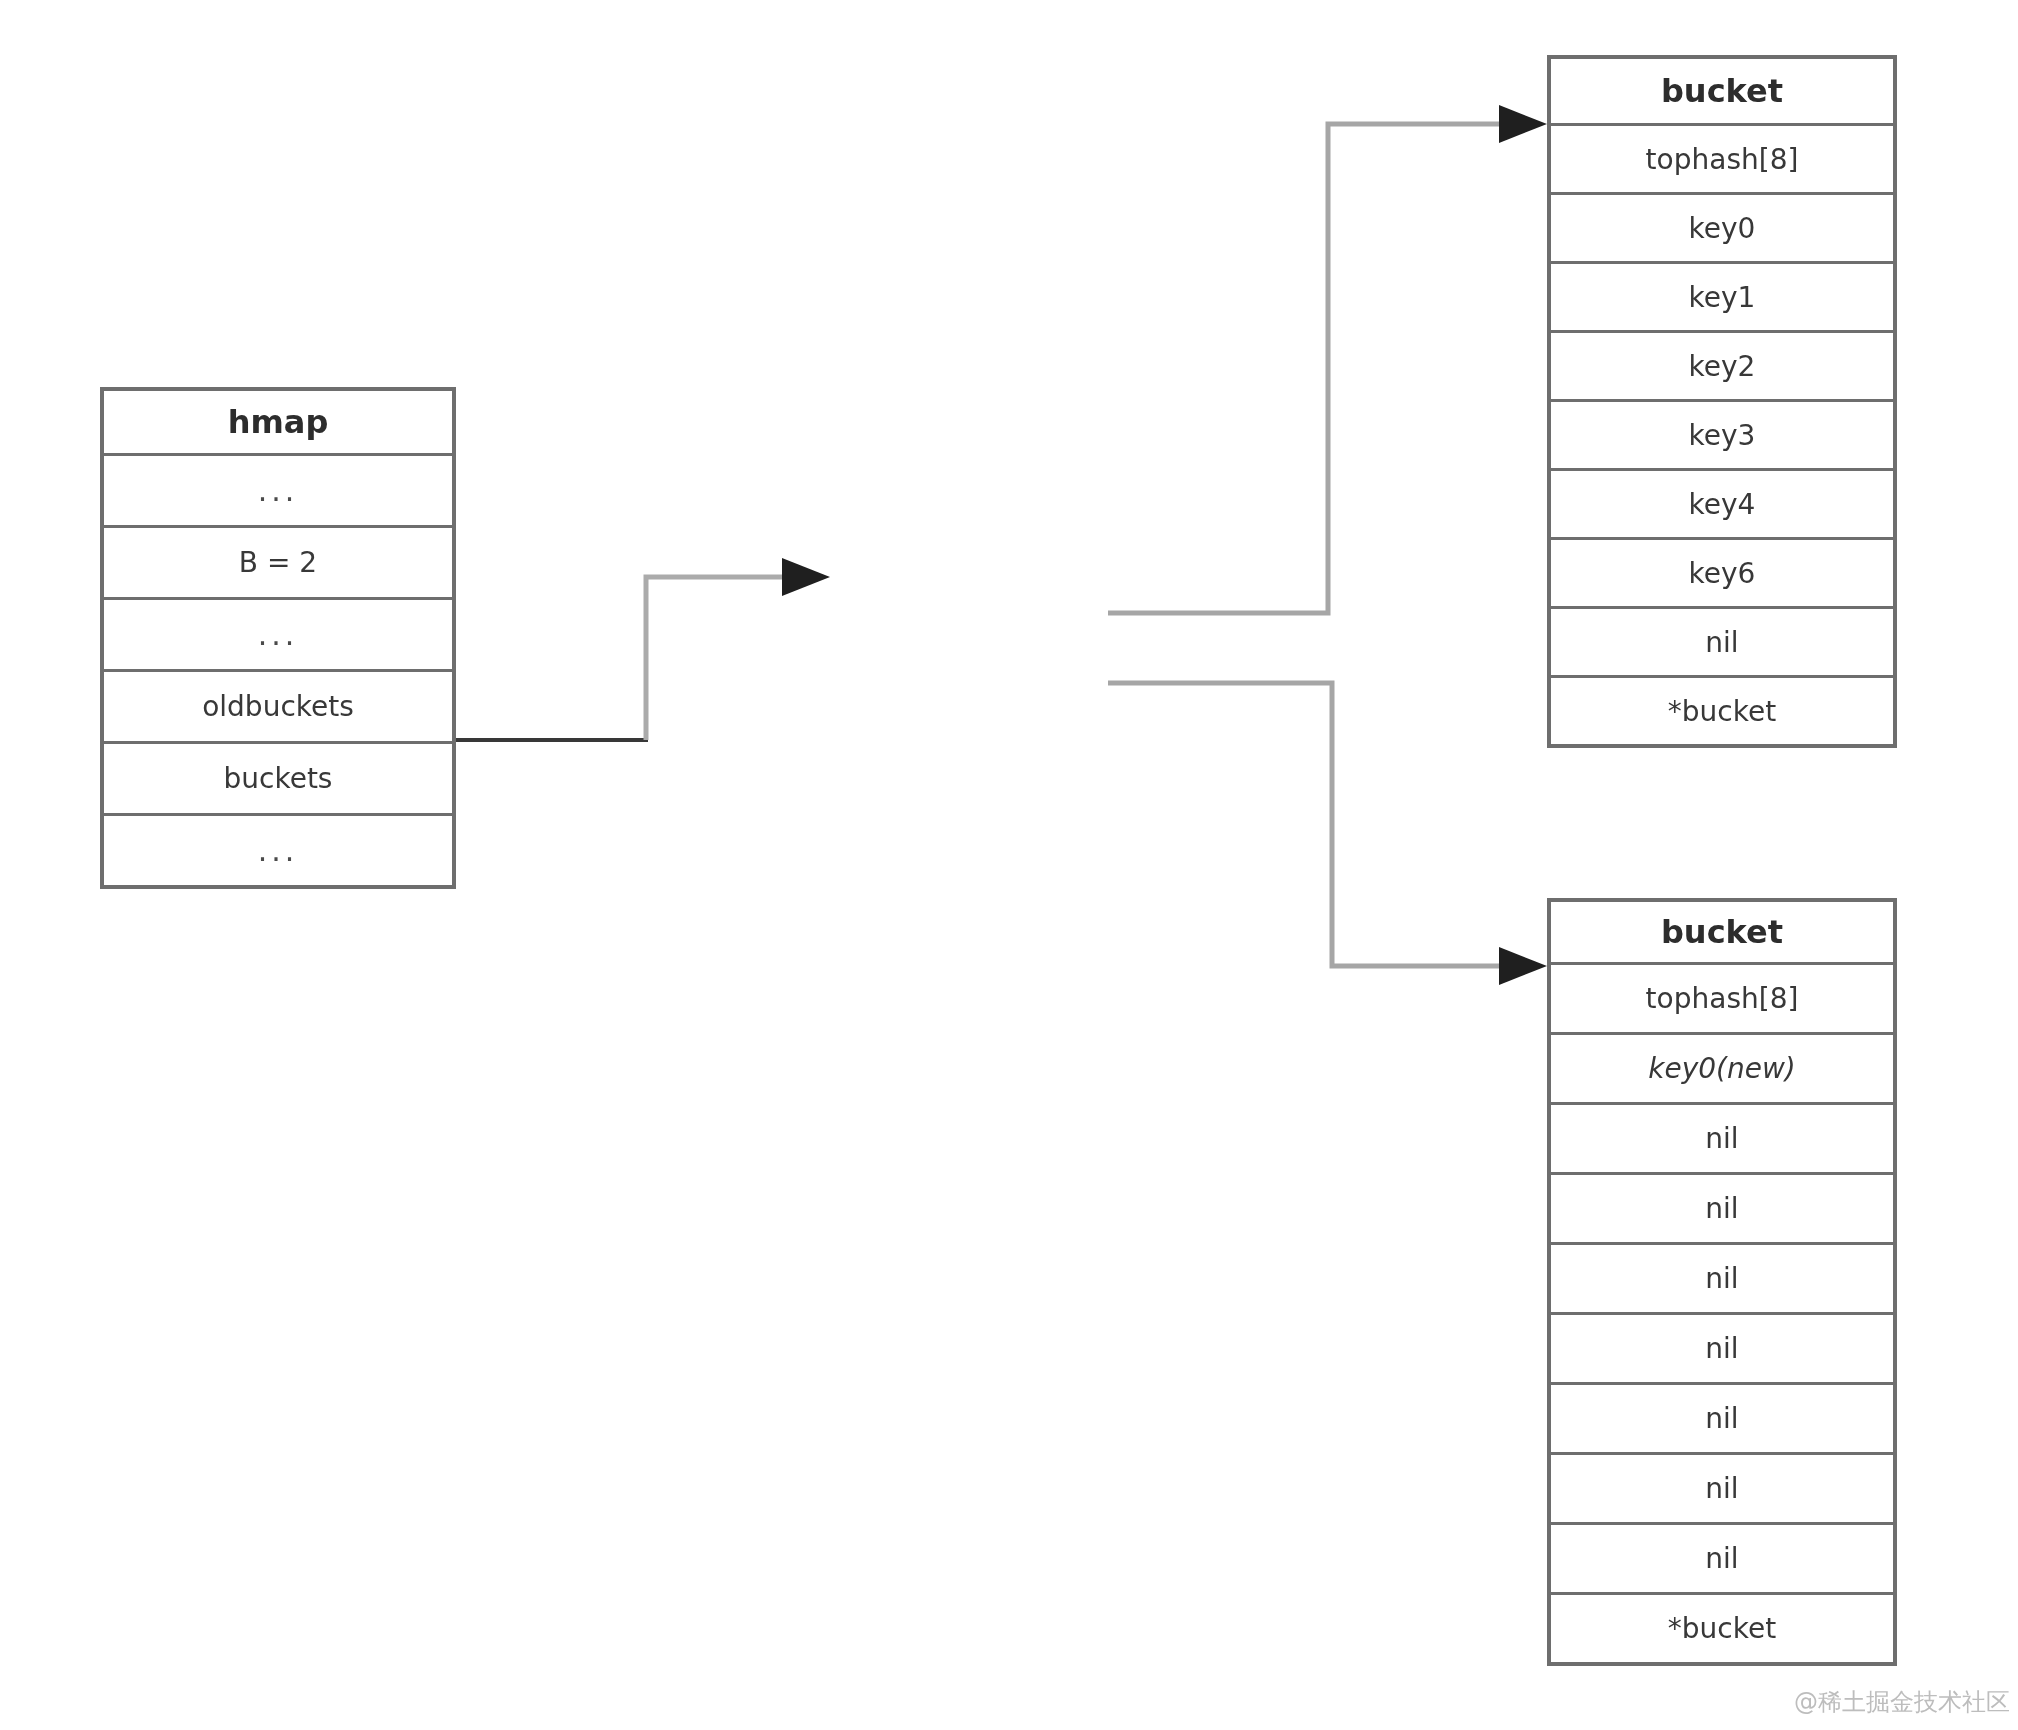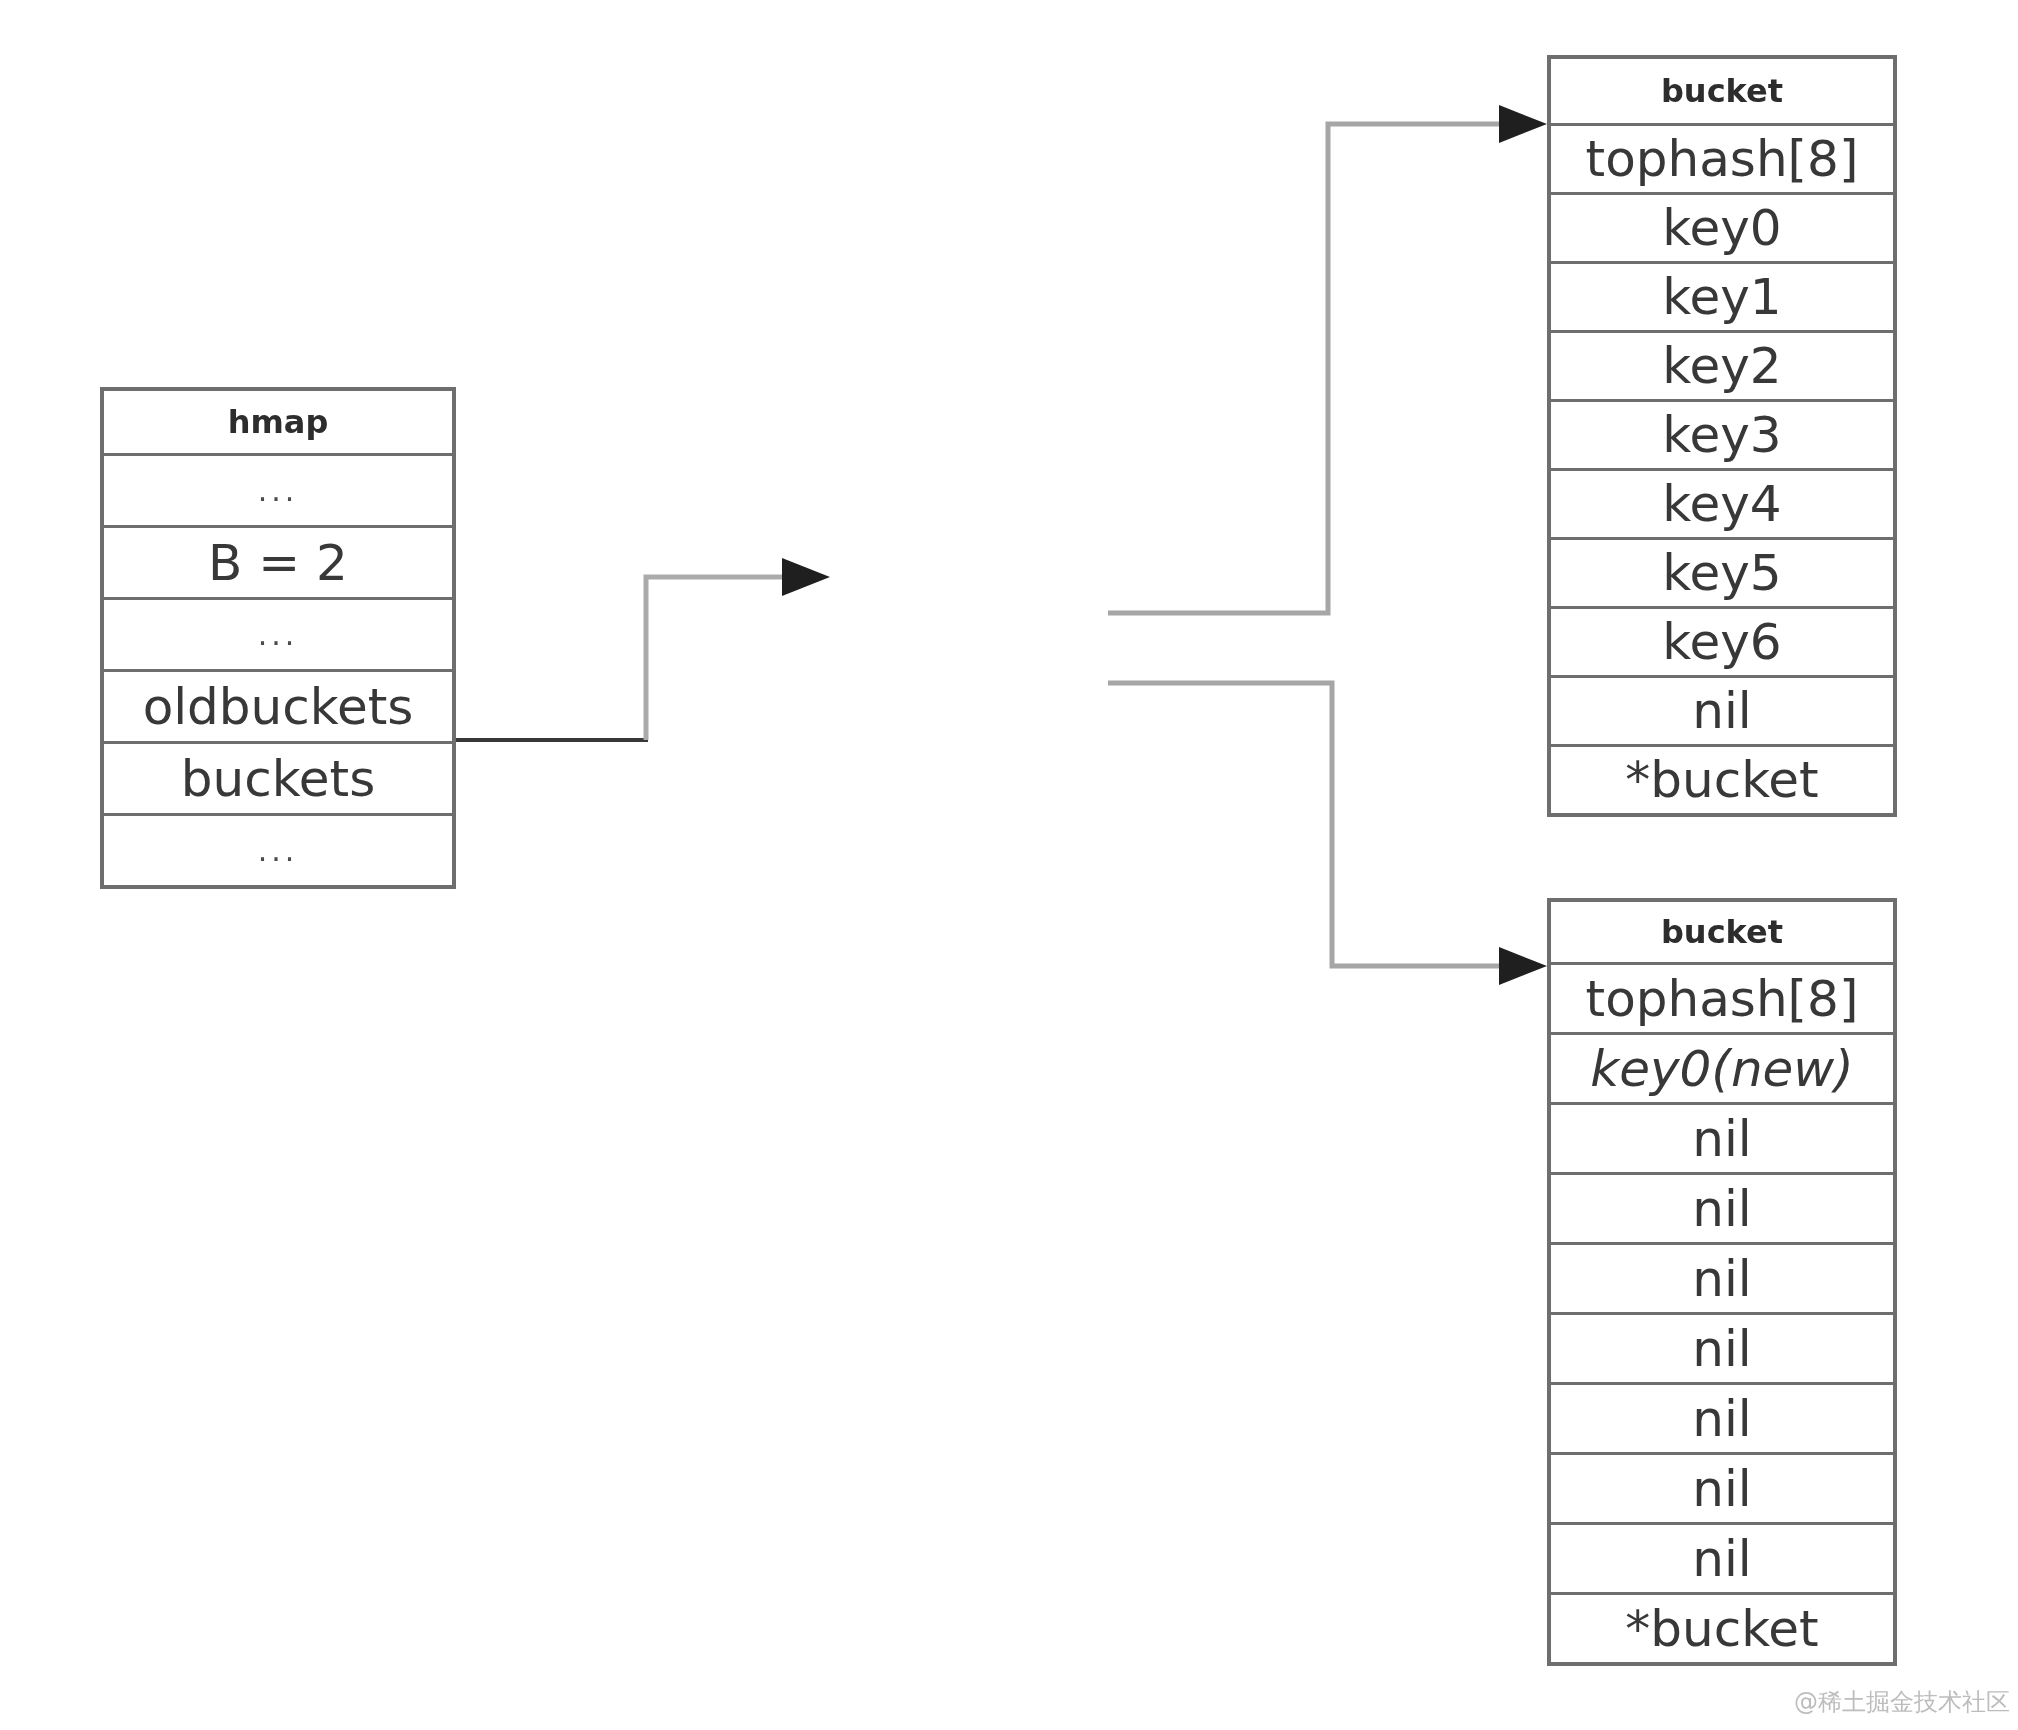--- a/index.html
+++ b/index.html
@@ -14,21 +14,21 @@
     border:4px solid #6e6e6e;
     display:flex;flex-direction:column;
     box-sizing:border-box;
   }
   .tbl>div{
     display:flex;align-items:center;justify-content:center;
     flex:0 0 auto;box-sizing:border-box;
   }
   .tbl>div+div{border-top:3px solid #6e6e6e;}
   .hdr{font-weight:bold;font-size:32px;color:#2d2d2d;}
-  .row{font-size:50px;}
+  .row{font-size:28px;}
   .dots{font-size:30px;letter-spacing:4px;color:#4a4a4a;}
   .italic{font-style:italic;}
 
   
   .hmap{left:100px;top:352px;width:356px;margin-top:35px;}
   .hmap .hdr{height:62px;}
   .hmap .row{height:72px;}
 
   
   .ptr{left:828px;top:573px;width:280px;}
@@ -82,21 +82,20 @@
 
 
   <div class="tbl tb-top">
     <div class="hdr">bucket</div>
     <div class="row">tophash[8]</div>
     <div class="row">key0</div>
     <div class="row">key1</div>
     <div class="row">key2</div>
     <div class="row">key3</div>
     <div class="row">key4</div>
-    <div class="row">key5</div>
     <div class="row">key6</div>
     <div class="row">nil</div>
     <div class="row">*bucket</div>
   </div>
 
   <div class="tbl tb-bot">
     <div class="hdr">bucket</div>
     <div class="row">tophash[8]</div>
     <div class="row italic">key0(new)</div>
     <div class="row">nil</div>

